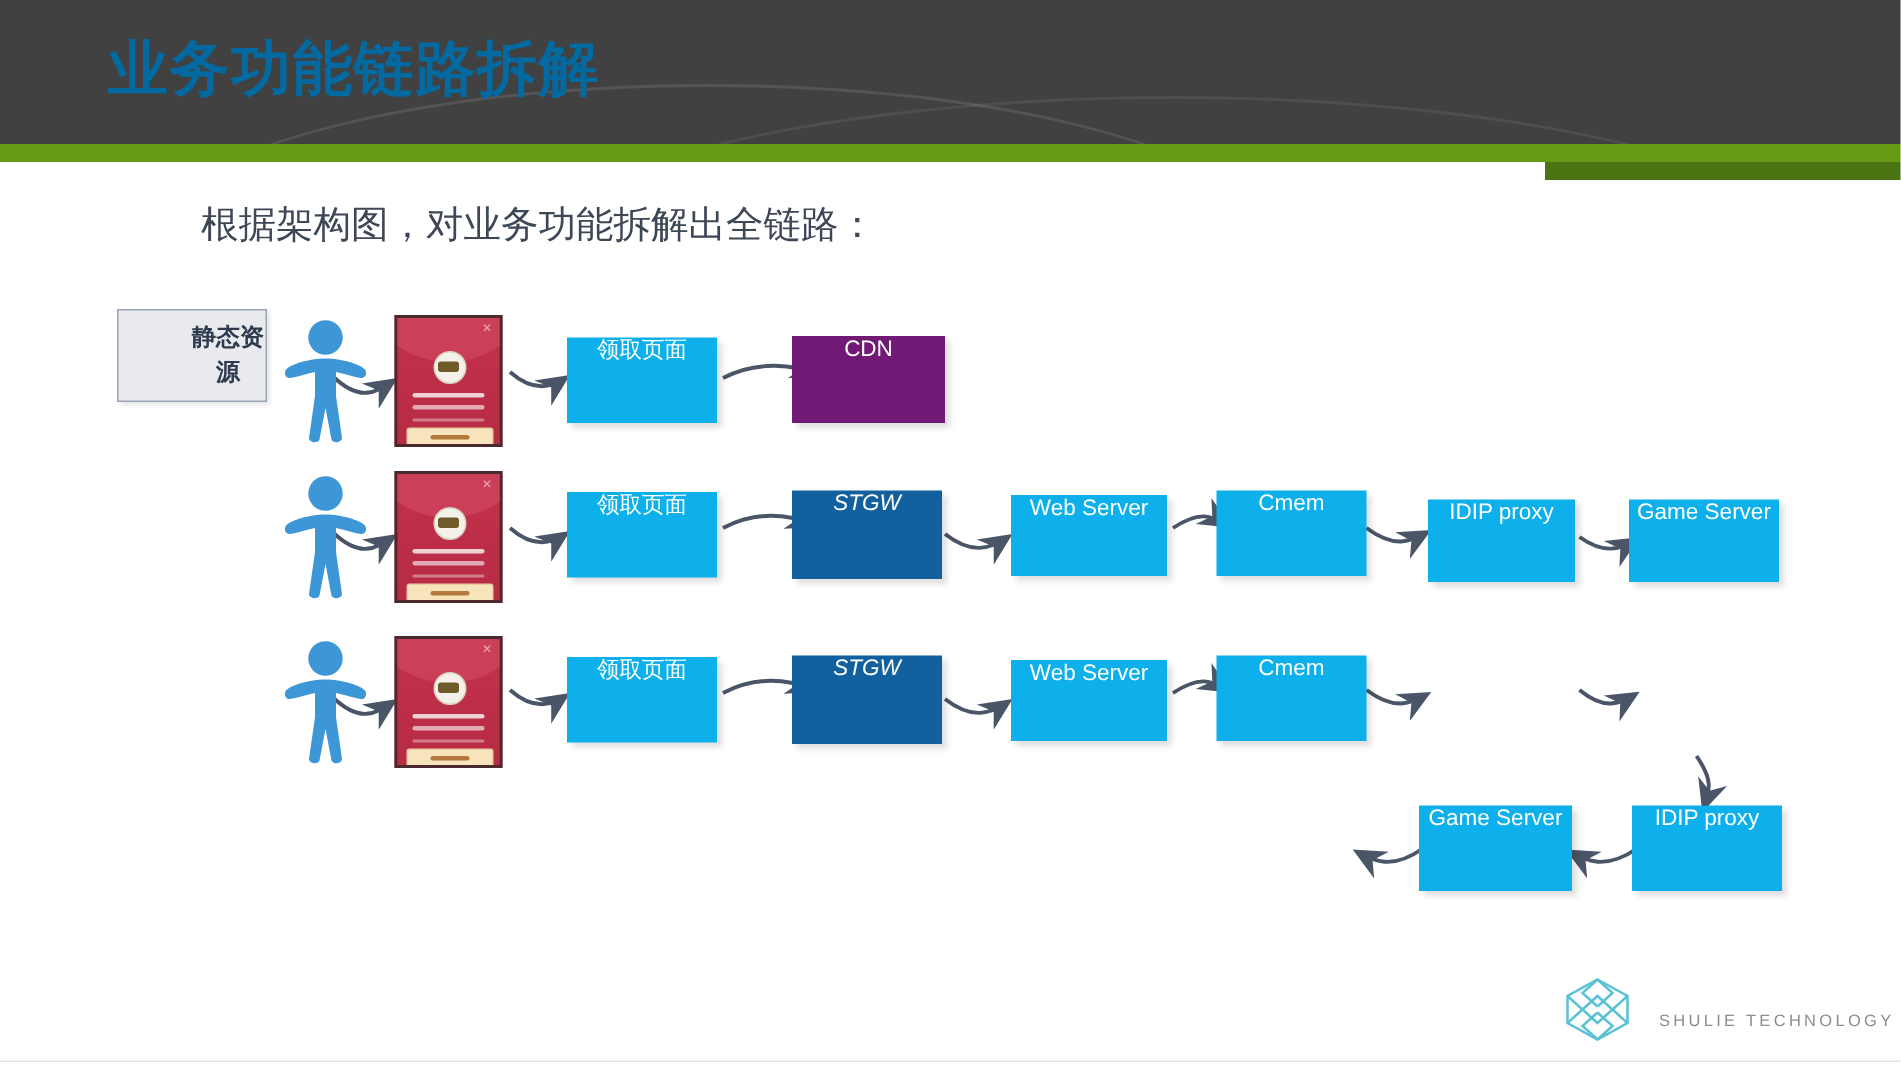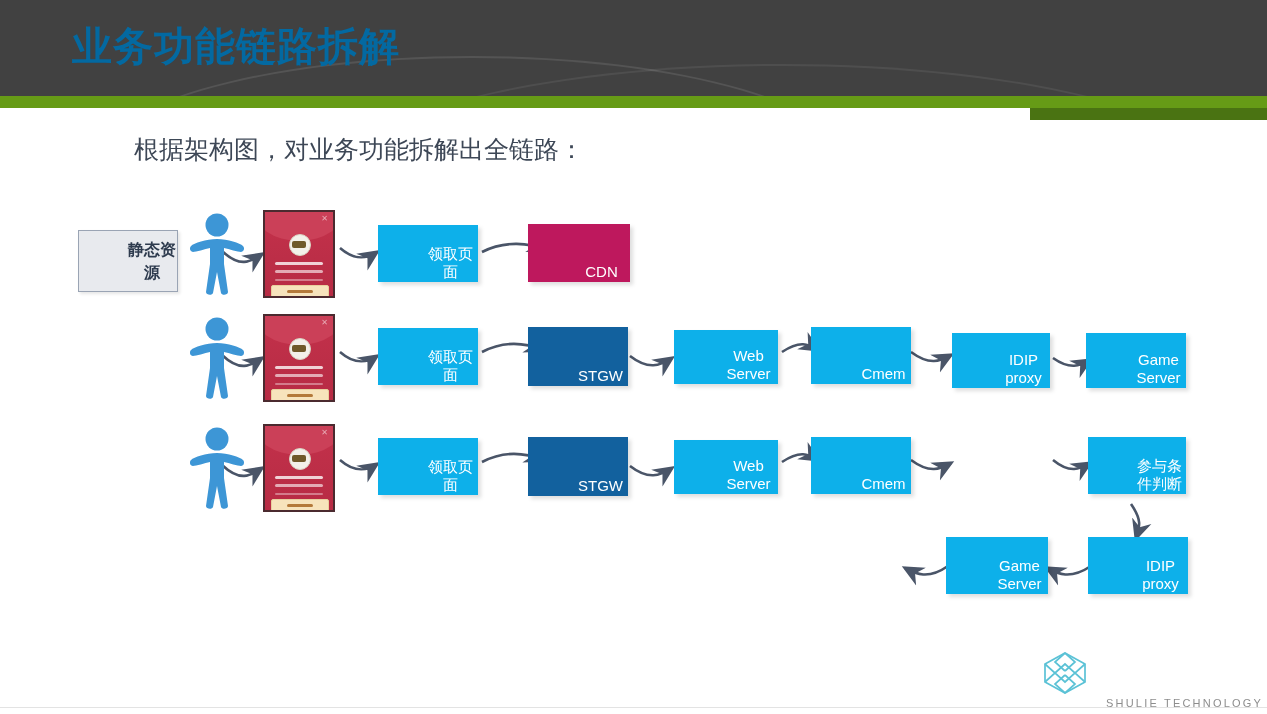--- a/index.html
+++ b/index.html
@@ -45,29 +45,28 @@
     font-size:25px;color:#3d4756;white-space:nowrap;margin-left:42px;
   }
 
   
   .canvas{position:absolute;left:0;top:0;width:1267px;height:714px;}
   .arrows{position:absolute;left:0;top:0;width:1267px;height:714px;pointer-events:none;}
 
   
   .node{
     position:absolute;box-sizing:border-box;
-    display:flex;align-items:flex-end;justify-content:center;
+    display:flex;align-items:flex-start;justify-content:center;
     text-align:center;color:#ffffff;font-size:15px;
     box-shadow:3px 3px 4px rgba(0,0,0,0.13);
     line-height:1.25;
-    padding-left:45px;
   }
   .node.cyan{background:#0db0ea;}
-  .node.green{background:#be185d;}
-  .node.dblue{background:#12619e;}
+  .node.green{background:#701a75;}
+  .node.dblue{background:#12619e;font-style:italic;}
 
   .label-box{
     position:absolute;box-sizing:border-box;
     display:flex;align-items:center;justify-content:center;text-align:center;
     background:#e8eaee;border:1px solid #9aa4b4;
     color:#2e3b4e;font-size:16px;font-weight:bold;line-height:1.45;
     box-shadow:2px 2px 3px rgba(0,0,0,0.10);
   }
 
   
@@ -114,21 +113,21 @@
   }
 
   
   .logo{position:absolute;left:1036px;top:645px;width:220px;height:56px;}
   .logo .mark{position:absolute;left:0;top:6px;}
   .logo .cn{
     position:absolute;left:68px;top:0px;font-size:29px;font-weight:bold;
     color:#3a3a3a;letter-spacing:2px;line-height:34px;white-space:nowrap;
   }
   .logo .en{
-    position:absolute;left:70px;top:52px;font-size:11px;color:#8d8d8d;
+    position:absolute;left:70px;top:30px;font-size:11px;color:#8d8d8d;
     letter-spacing:2.2px;line-height:13px;white-space:nowrap;
   }
   .footline{position:absolute;left:0;top:707px;width:1267px;height:1px;background:#e3e3e3;}
 </style>
 </head>
 <body>
 
 <div class="slide">
 
   <div class="header">
@@ -171,21 +170,21 @@
         <path d="M911,460 C930,474 940,469 951,463"></path>
         <path d="M1053,460 C1070,474 1080,469 1090,463"></path>
 
         <path d="M1131,504 C1142,520 1140,526 1136,538"></path>
 
         <path d="M1091,566 C1070,580 1058,574 1047,568"></path>
         <path d="M948,566 C928,580 916,574 905,568"></path>
       </g>
     </svg>
 
-    <div class="label-box" style="left:78px;top:230px;width:100px;height:62px;padding-left:48px;">
+    <div class="label-box" style="left:78px;top:206px;width:100px;height:62px;padding-left:48px;">
       <span>静态资源</span>
     </div>
 
     <div class="person" style="left:188px;top:212px;">
       <svg width="58" height="84" viewBox="0 0 58 84">
         <circle cx="29" cy="13" r="11.5" fill="#3d96d6"></circle>
         <path d="M29,27 C40,27 52,31 55,34 C57,36 56,40 53,40 C50,40 41,37 36,36 L36,52 L40,80 C40,83 34,84 33,81 L29,60 L25,81 C24,84 18,83 18,80 L22,52 L22,36 C17,37 8,40 5,40 C2,40 1,36 3,34 C6,31 18,27 29,27 Z" fill="#3d96d6"></path>
       </svg>
     </div>
 
@@ -280,23 +279,20 @@
       <span>领取页面</span>
     </div>
     <div class="node dblue" style="left:528px;top:437px;width:100px;height:59px;">
       <span>STGW</span>
     </div>
     <div class="node cyan" style="left:674px;top:440px;width:104px;height:54px;">
       <span>Web Server</span>
     </div>
     <div class="node cyan" style="left:811px;top:437px;width:100px;height:57px;">
       <span>Cmem</span>
-    </div>
-    <div class="node cyan" style="left:1088px;top:437px;width:98px;height:57px;">
-      <span>参与条件判断</span>
     </div>
 
     <div class="node cyan" style="left:946px;top:537px;width:102px;height:57px;">
       <span>Game Server</span>
     </div>
     <div class="node cyan" style="left:1088px;top:537px;width:100px;height:57px;">
       <span>IDIP proxy</span>
     </div>
 
   </div>

